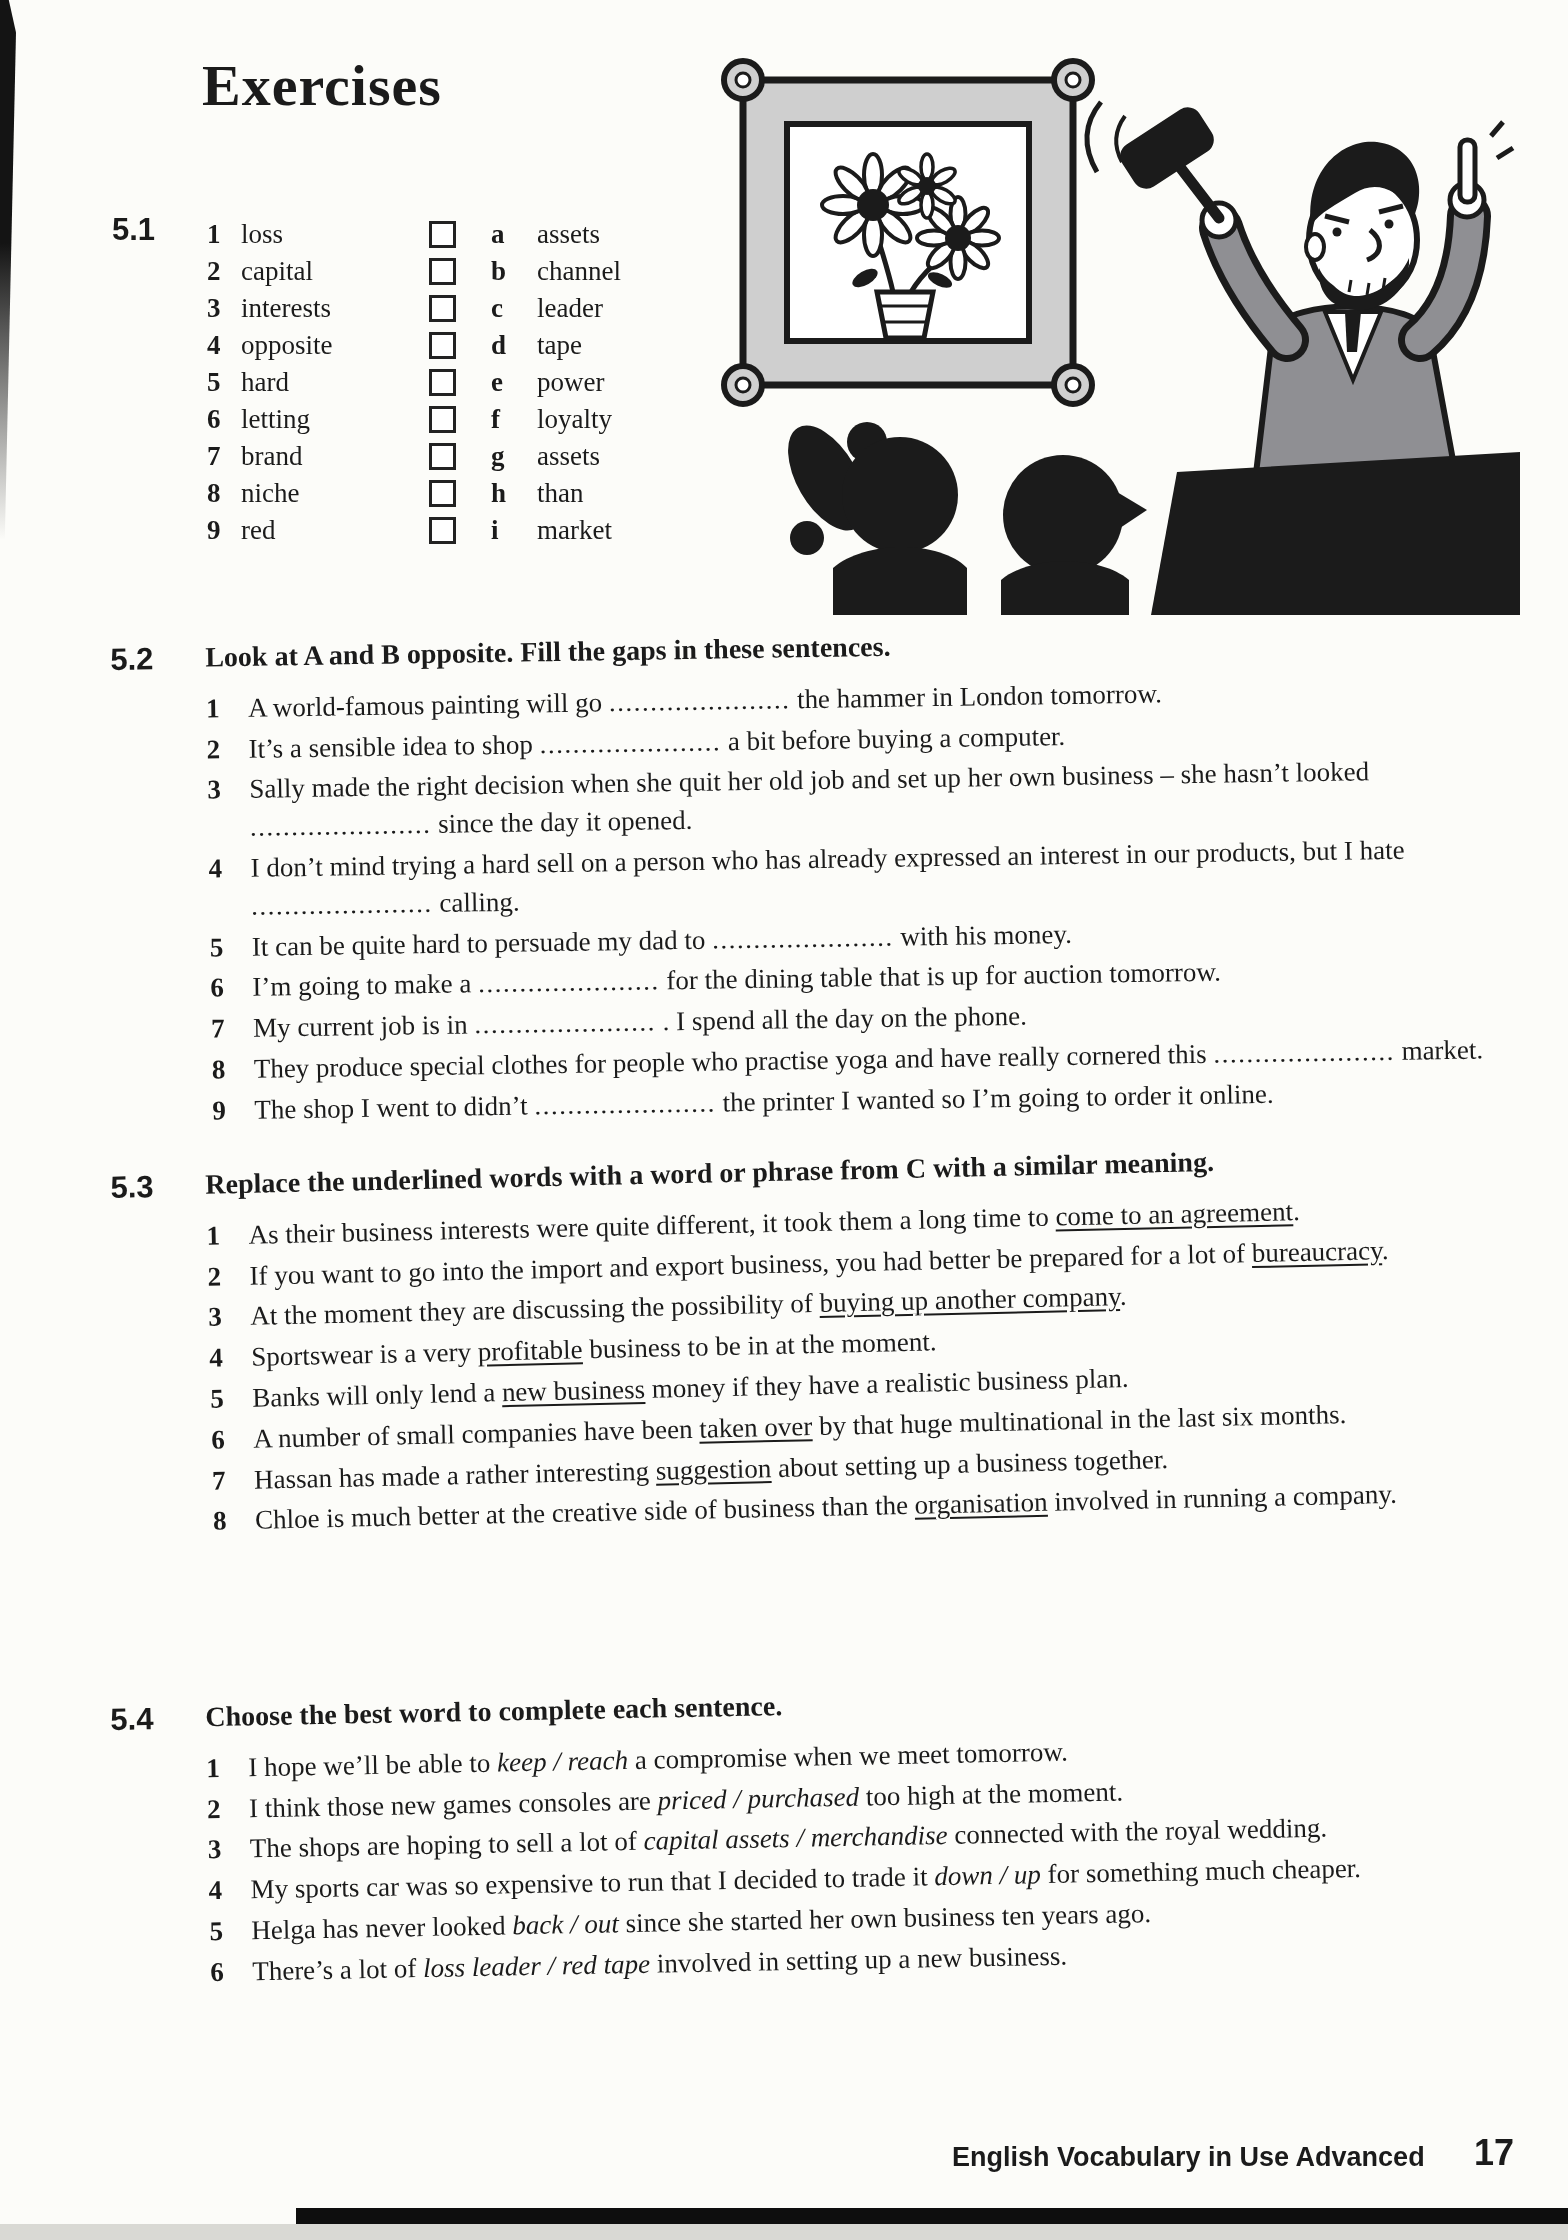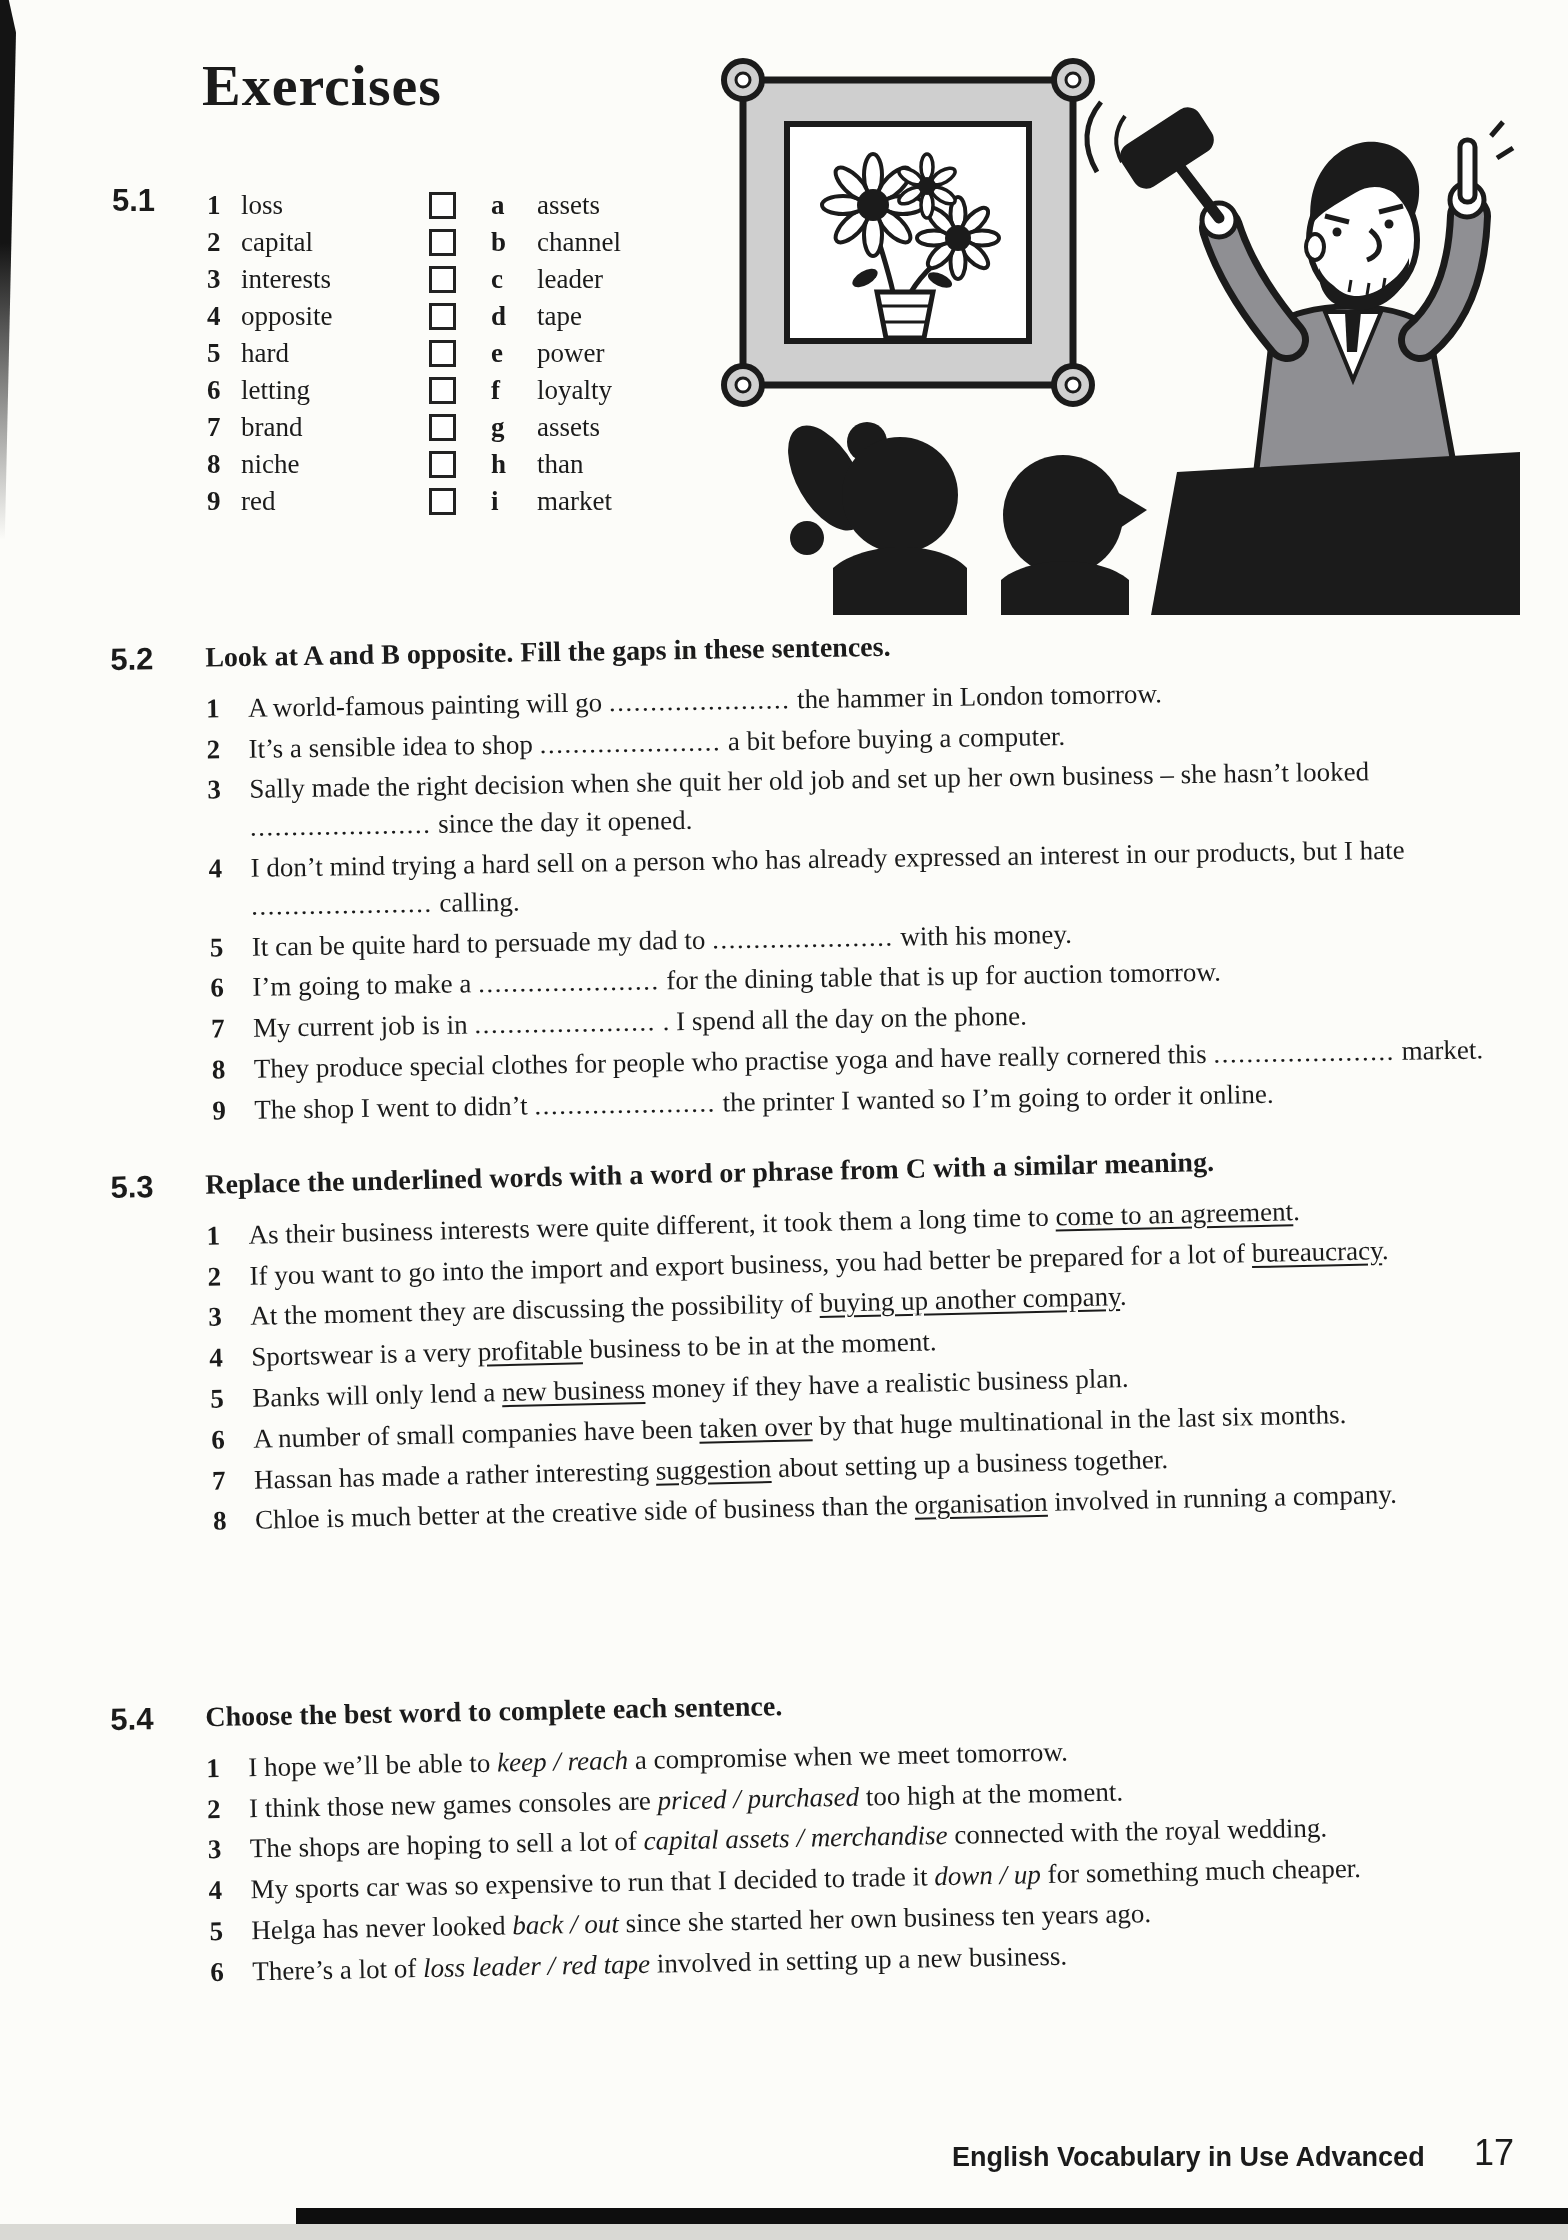--- a/index.html
+++ b/index.html
@@ -20,21 +20,21 @@
   }
   .exercise {
     position:absolute; display:grid; grid-template-columns:95px 1fr;
     transform-origin:0 0;
   }
   .ex-num {
     font-family:"Liberation Sans", sans-serif;
     font-weight:700; font-size:31px; padding-top:2px;
   }
   .instruction { font-weight:700; font-size:28px; line-height:1.35; margin-bottom:14px; }
-  #ex51 { top:181px; left:112px; width:680px; }
+  #ex51 { top:210px; left:112px; width:680px; }
   #ex51 .instruction { max-width:520px; }
   .match-list { margin-top:6px; }
   .match-row {
     display:grid; grid-template-columns:34px 188px 62px 46px auto;
     align-items:center; height:37px; font-size:27px;
   }
   .mnum, .mletter { font-weight:700; }
   .checkbox {
     width:27px; height:27px; border:3px solid #222; background:#fff;
     display:inline-block;
@@ -49,21 +49,21 @@
   .u { text-decoration:underline; text-underline-offset:4px; }
   .it { font-style:italic; }
   .illustration { position:absolute; left:715px; top:40px; width:805px; height:575px; }
   .footer-book {
     position:absolute; top:2142px; left:952px;
     font-family:"Liberation Sans", sans-serif; 
     font-weight:700; font-size:27px;
   }
   .footer-page {
     position:absolute; top:2132px; left:1474px;
-    font-family:"Liberation Sans", sans-serif; font-weight:400; font-size:36px;
+    font-family:"Liberation Sans", sans-serif; font-weight:700; font-size:36px;
   }
   .bottom-bar {
     position:absolute; left:296px; top:2208px; width:1272px; height:32px;
     background:#0e0e0e;
   }
 </style>
 </head>
 <body>
 
 <div class="page">

